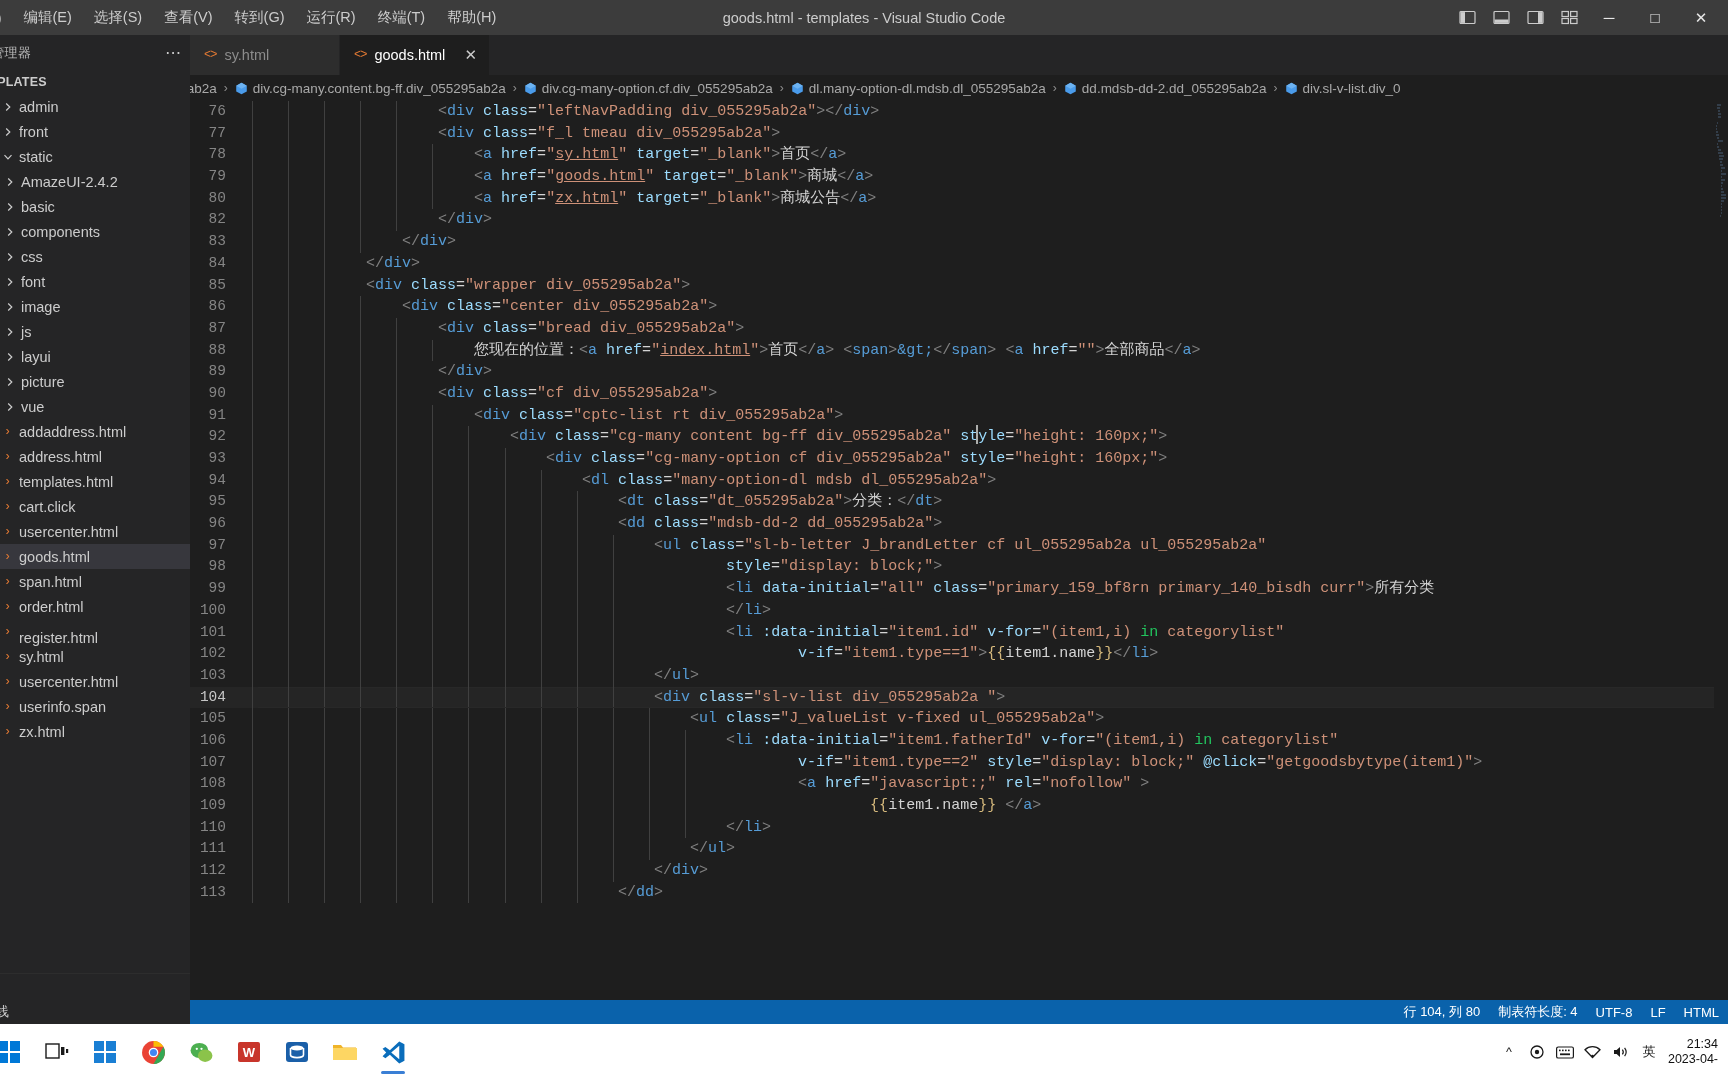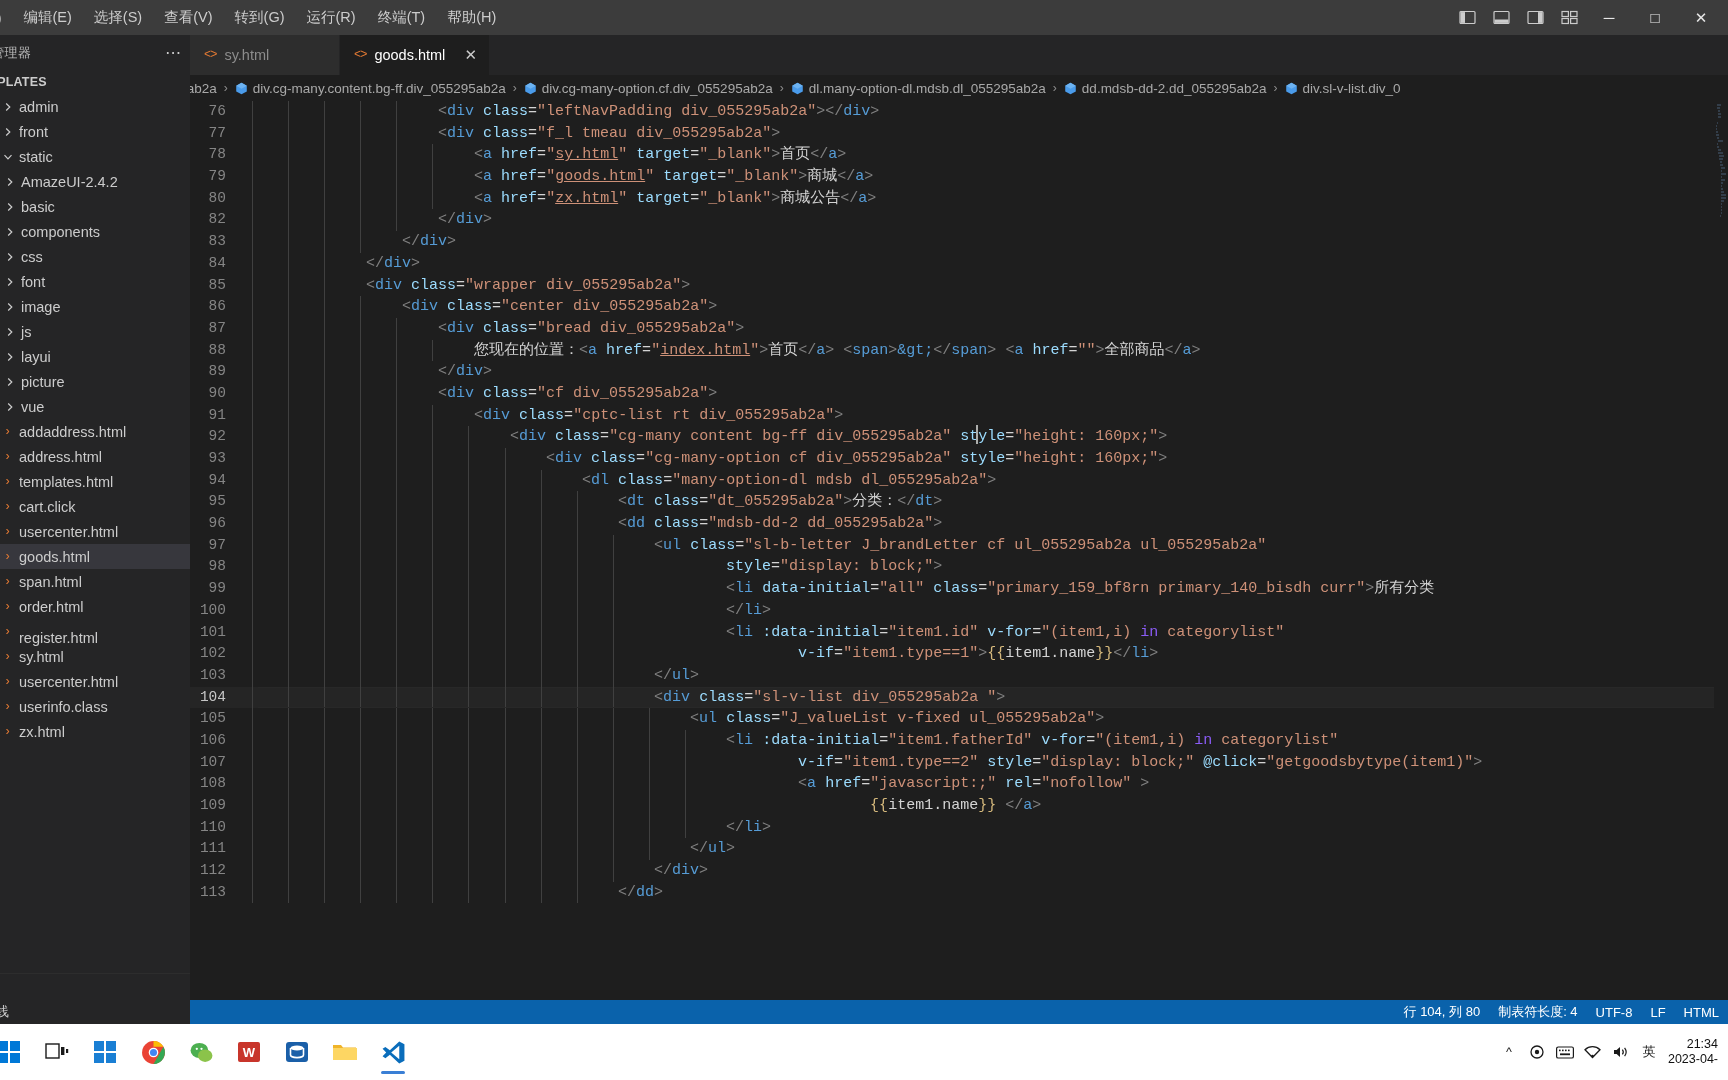--- a/index.html
+++ b/index.html
@@ -84,21 +84,21 @@
   
   .t-punct { color:#808080; }
   .t-tag   { color:#569cd6; }
   .t-attr  { color:#9cdcfe; }
   .t-eq    { color:#d4d4d4; }
   .t-str   { color:#ce9178; }
   .t-link  { color:#ce9178; text-decoration:underline; }
   .t-text  { color:#d4d4d4; }
   .t-ent   { color:#569cd6; }
   .t-mus   { color:#d7ba7d; }
-  .t-kw    { color:#8b5cf6; }
+  .t-kw    { color:#22c55e; }
   .t-plain { color:#d4d4d4; }
 
   .caret { position:absolute; width:2px; background:#aeafad; }
 
   
   .minimap { width:14px; flex:0 0 14px; background:#1e1e1e; position:relative; padding-top:2px; }
   .mm-line { height:2px; margin:1px 2px; background:#3b4a5a; opacity:.75; }
 
   
   .statusbar { height:24px; flex:0 0 24px; background:#0a62ab; display:flex; align-items:center;
@@ -130,20 +130,21 @@
     <div class="menu" id="menubar">
         <div class="menu-item">(F)</div>
         <div class="menu-item">编辑(E)</div>
         <div class="menu-item">选择(S)</div>
         <div class="menu-item">查看(V)</div>
         <div class="menu-item">转到(G)</div>
         <div class="menu-item">运行(R)</div>
         <div class="menu-item">终端(T)</div>
         <div class="menu-item">帮助(H)</div>
       </div>
+    <div class="win-title">goods.html - templates - Visual Studio Code</div>
     <div class="title-right">
       <div class="layout-ico">
         <svg width="17" height="15" viewBox="0 0 17 15">
             <rect x="1" y="1.5" width="15" height="12" fill="none" stroke="#cccccc" stroke-width="1.2" rx="1"></rect>
             <rect x="1.6" y="2.1" width="4.4" height="10.8" fill="#cccccc"></rect>
           </svg>
       </div>
       <div class="layout-ico">
         <svg width="17" height="15" viewBox="0 0 17 15">
             <rect x="1" y="1.5" width="15" height="12" fill="none" stroke="#cccccc" stroke-width="1.2" rx="1"></rect>
@@ -347,21 +348,21 @@
             <span style="padding-left: 4px;">sy.html</span>
           </div>
           <div class="row">
             <div style=""></div>
             <span class="tw" style="color: rgb(227, 121, 51); font-family: &quot;Liberation Mono&quot;, monospace; font-size: 12px;">›</span>
             <span style="padding-left: 4px;">usercenter.html</span>
           </div>
           <div class="row">
             <div style=""></div>
             <span class="tw" style="color: rgb(227, 121, 51); font-family: &quot;Liberation Mono&quot;, monospace; font-size: 12px;">›</span>
-            <span style="padding-left: 4px;">userinfo.class</span>
+            <span style="padding-left: 4px;">userinfo.span</span>
           </div>
           <div class="row">
             <div style=""></div>
             <span class="tw" style="color: rgb(227, 121, 51); font-family: &quot;Liberation Mono&quot;, monospace; font-size: 12px;">›</span>
             <span style="padding-left: 4px;">zx.html</span>
           </div>
         </div>
       <div class="sb-foot" id="sbfoot">
           <div class="foot-row">纲</div>
           <div class="foot-row">间线</div>

